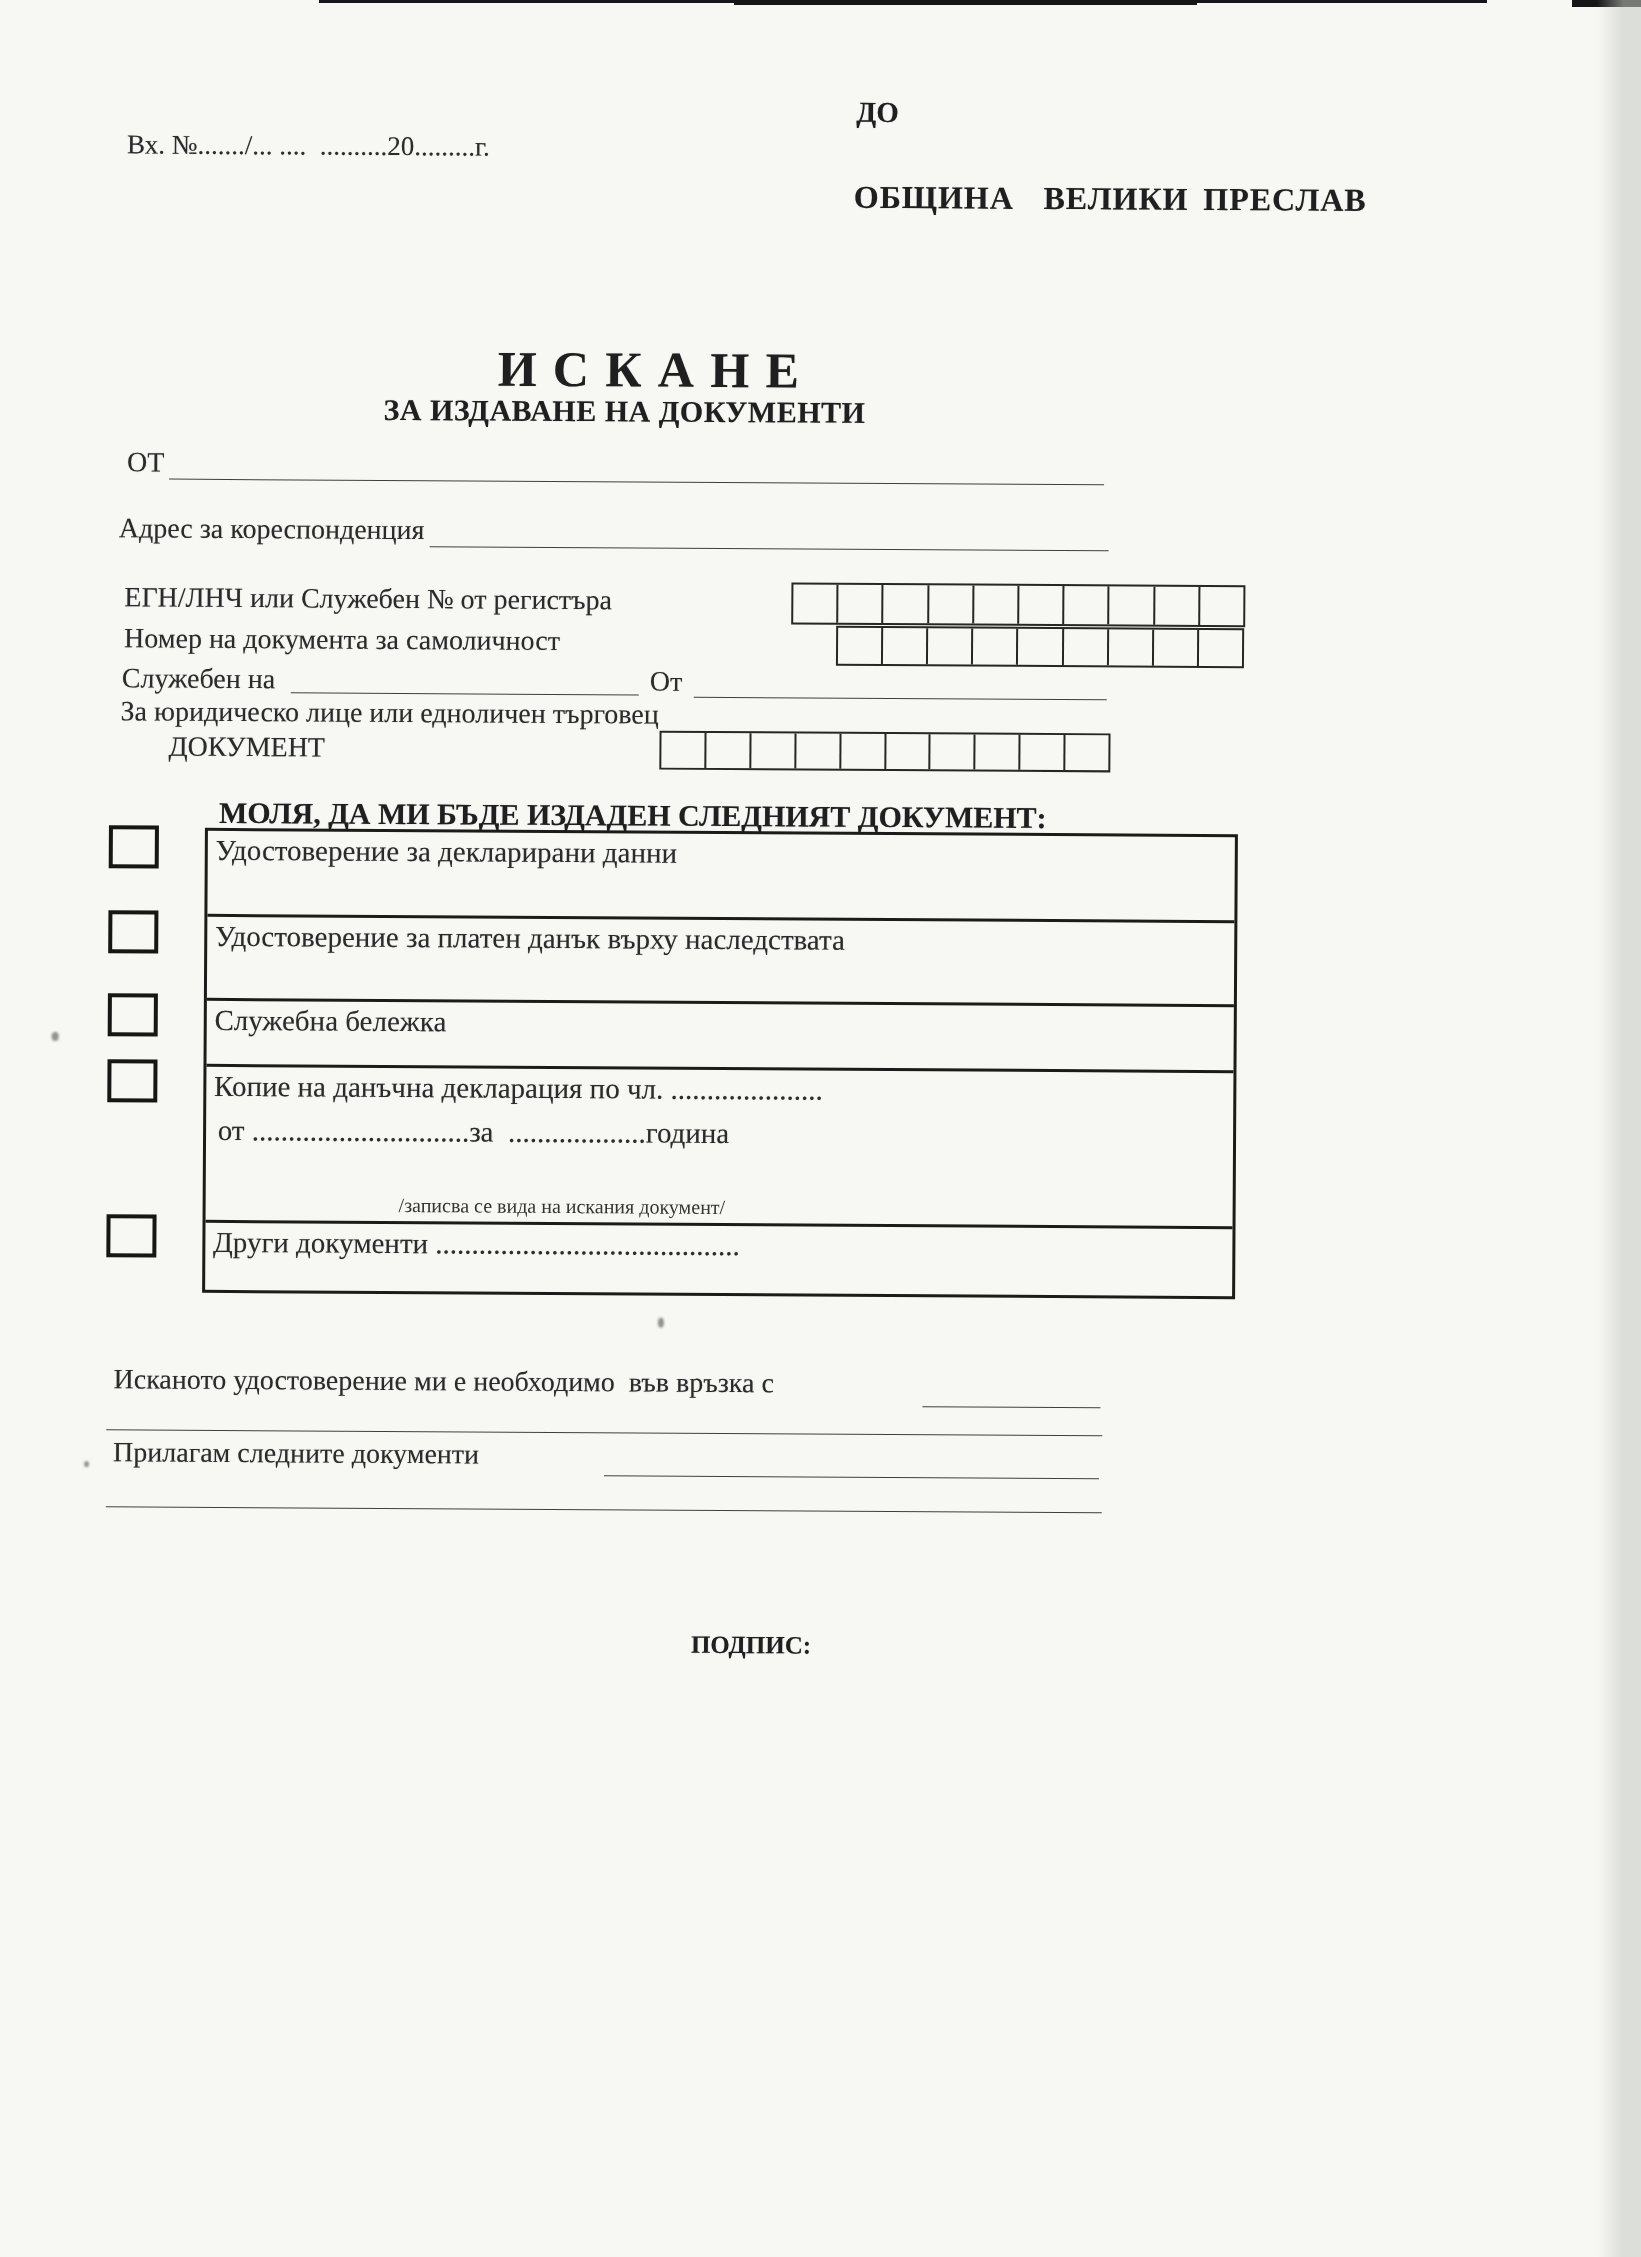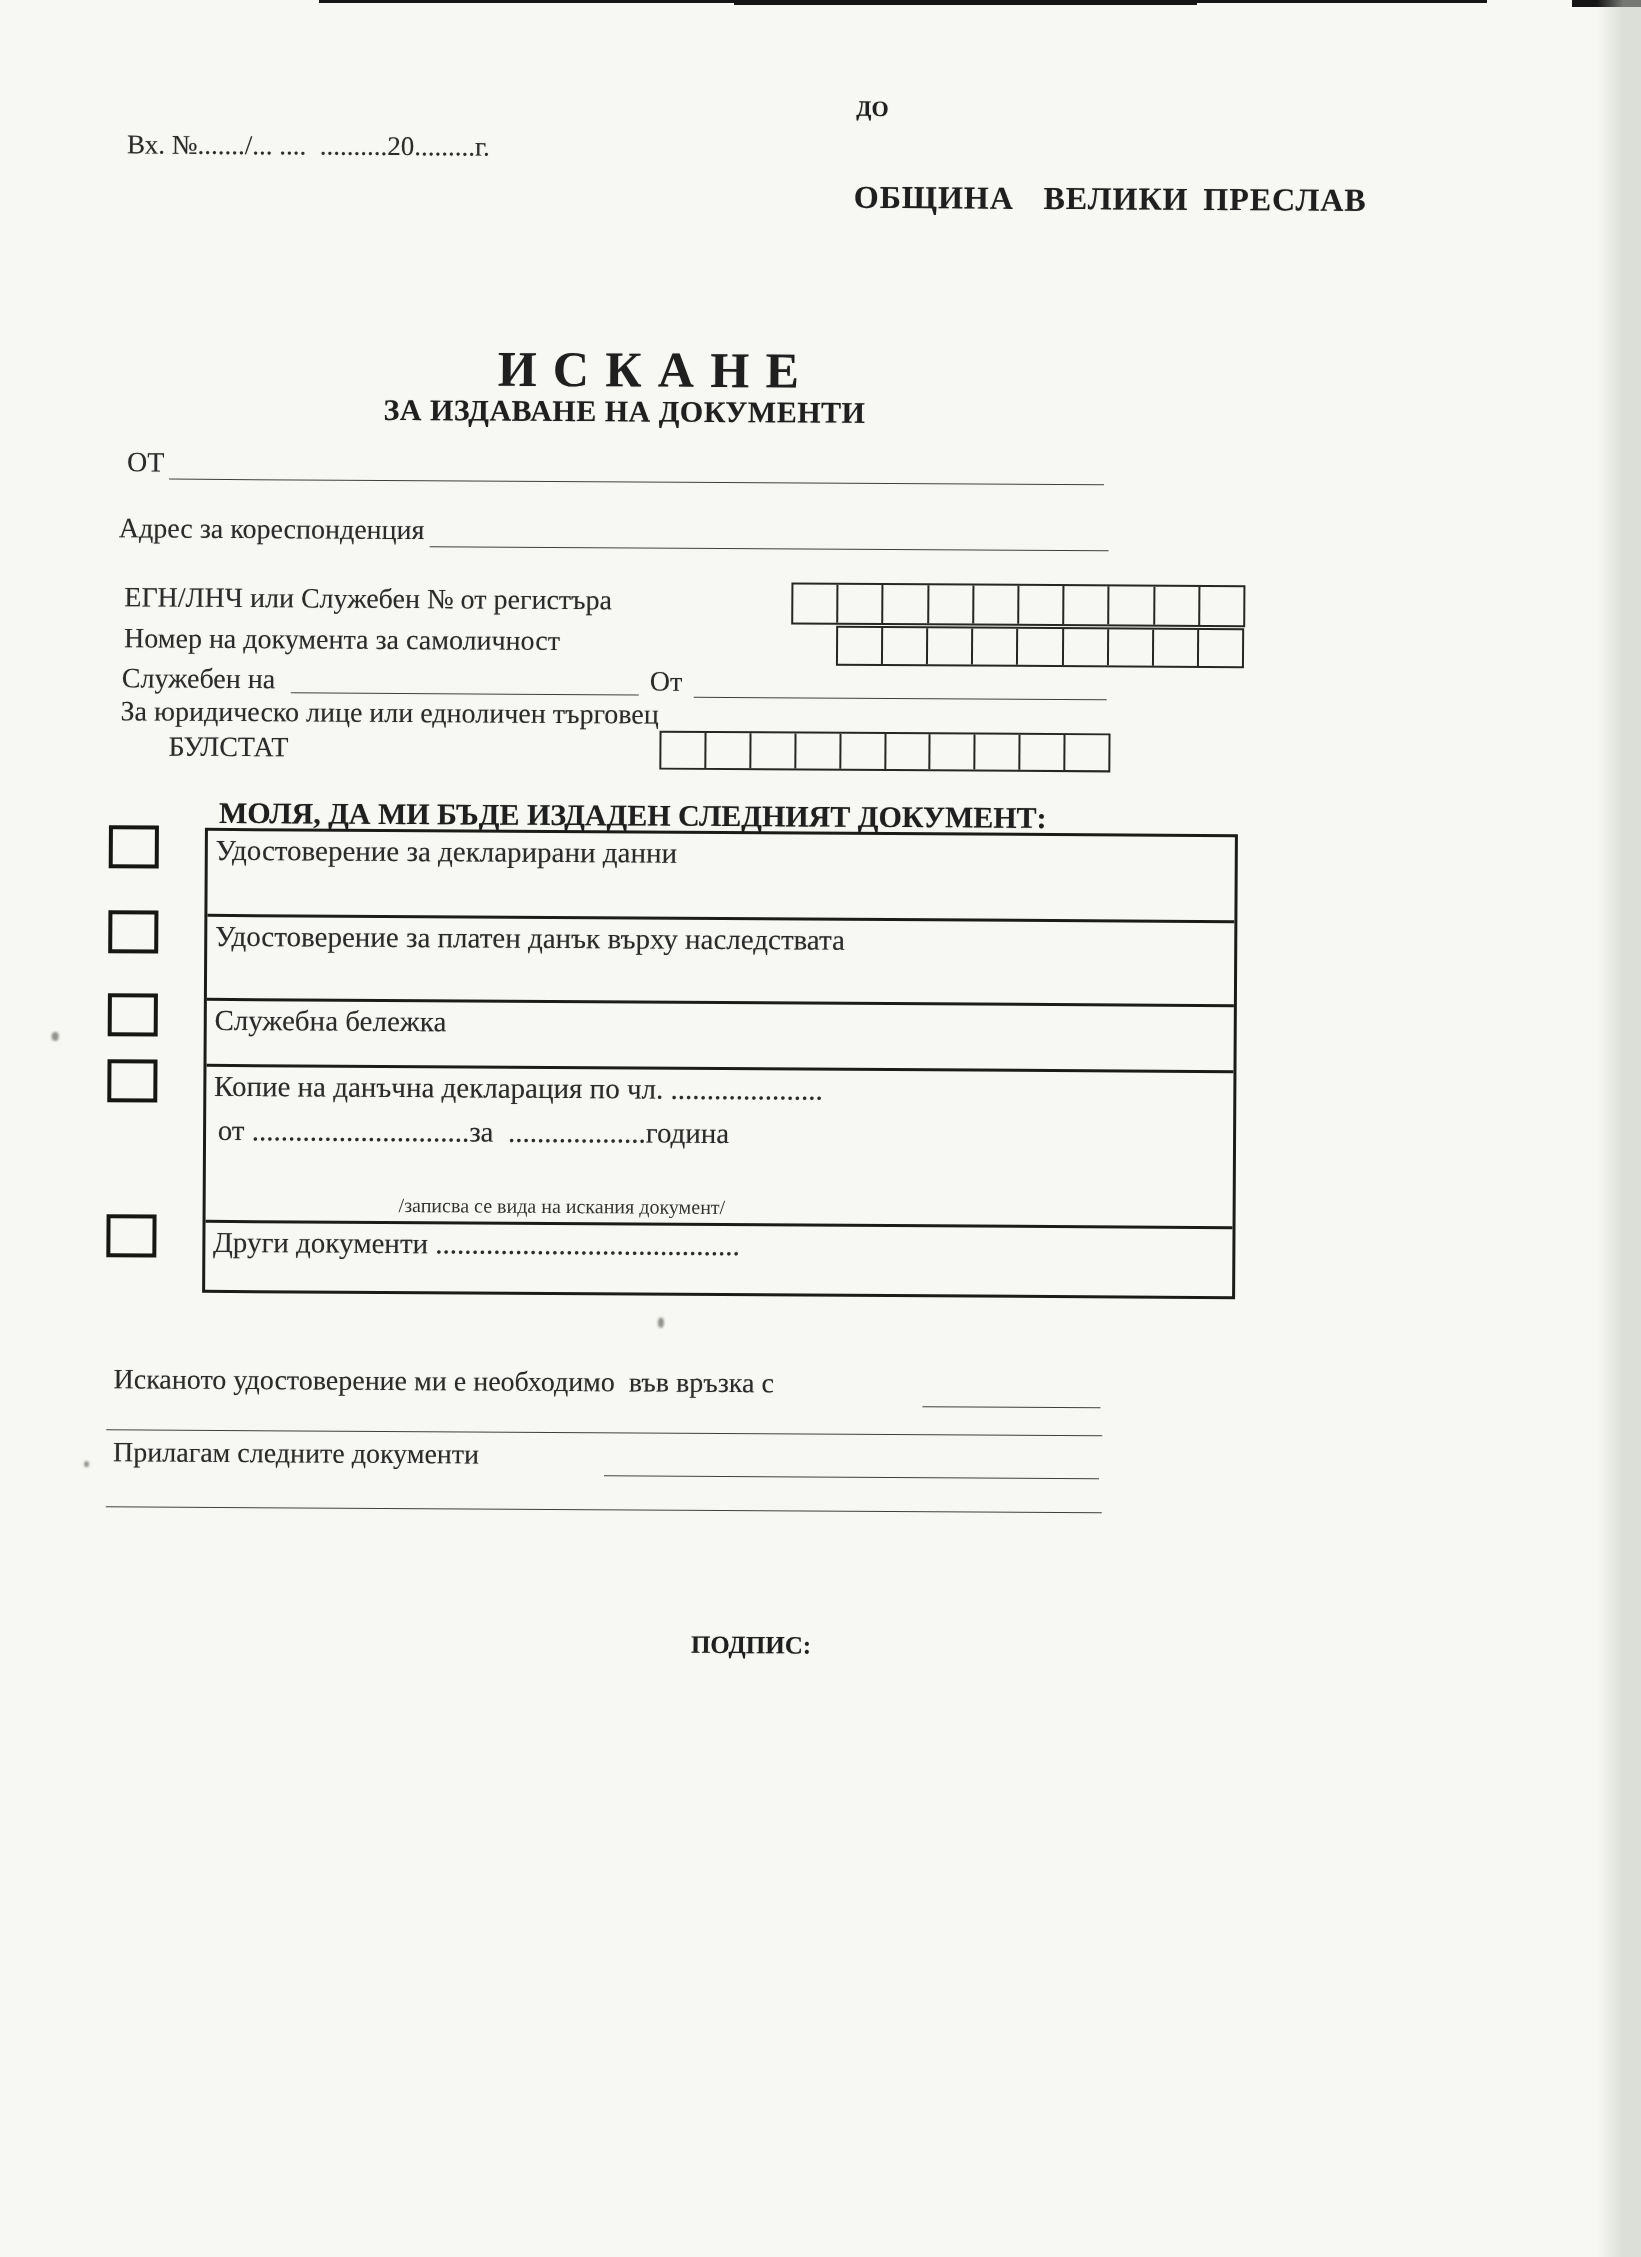--- a/index.html
+++ b/index.html
@@ -50,21 +50,21 @@
 
   <div class="edge" style="left:319px; top:0; width:415px; height:2.9px;"></div>
   <div class="edge" style="left:734px; top:0; width:463px; height:4.8px;"></div>
   <div class="edge" style="left:1197px; top:0; width:290px; height:2.9px;"></div>
   <div class="edge" style="left:1572px; top:0; width:70px; height:6.8px;"></div>
   <div class="right-band"></div>
 
   <div class="rot">
 
     <div class="txt" style="left:128px; top:131px; font-size:27px;">Вх. №......./... ....  ..........20.........г.</div>
-    <div class="txt b" style="left:857px; top:93px; font-size:22px;">ДО</div>
+    <div class="txt b" style="left:857px; top:93px; font-size:29px;">ДО</div>
     <div class="txt b" style="left:855px; top:176px; font-size:32px; letter-spacing:1px; word-spacing:5.8px;">ОБЩИНА  ВЕЛИКИ ПРЕСЛАВ</div>
 
     <div class="txt b" style="left:500px; top:340px; font-size:50px; letter-spacing:1.9px;">И С К А Н Е</div>
     <div class="txt b" style="left:386px; top:392px; font-size:30px; letter-spacing:0.5px;">ЗА ИЗДАВАНЕ НА ДОКУМЕНТИ</div>
 
     <div class="txt" style="left:130px; top:448px;">ОТ</div>
     <div class="wline" style="left:172px; top:479px; width:935px;"></div>
 
     <div class="txt" style="left:122px; top:514px;">Адрес за кореспонденция</div>
     <div class="wline" style="left:433px; top:545px; width:679px;"></div>
@@ -95,21 +95,21 @@
         <div class="cell"></div>
         <div class="cell"></div>
       </div>
 
     <div class="txt" style="left:126px; top:664px;">Служебен на</div>
     <div class="wline" style="left:295px; top:692px; width:348px;"></div>
     <div class="txt" style="left:654px; top:664px;">От</div>
     <div class="wline" style="left:698px; top:694px; width:413px;"></div>
 
     <div class="txt" style="left:125px; top:697px;">За юридическо лице или едноличен търговец</div>
-    <div class="txt" style="left:173px; top:732px;">БУЛСТАТ</div>
+    <div class="txt" style="left:173px; top:732px;">ДОКУМЕНТ</div>
     <div class="grid" style="left:664px; top:728px; width:451px; height:39px;">
         <div class="cell"></div>
         <div class="cell"></div>
         <div class="cell"></div>
         <div class="cell"></div>
         <div class="cell"></div>
         <div class="cell"></div>
         <div class="cell"></div>
         <div class="cell"></div>
         <div class="cell"></div>

